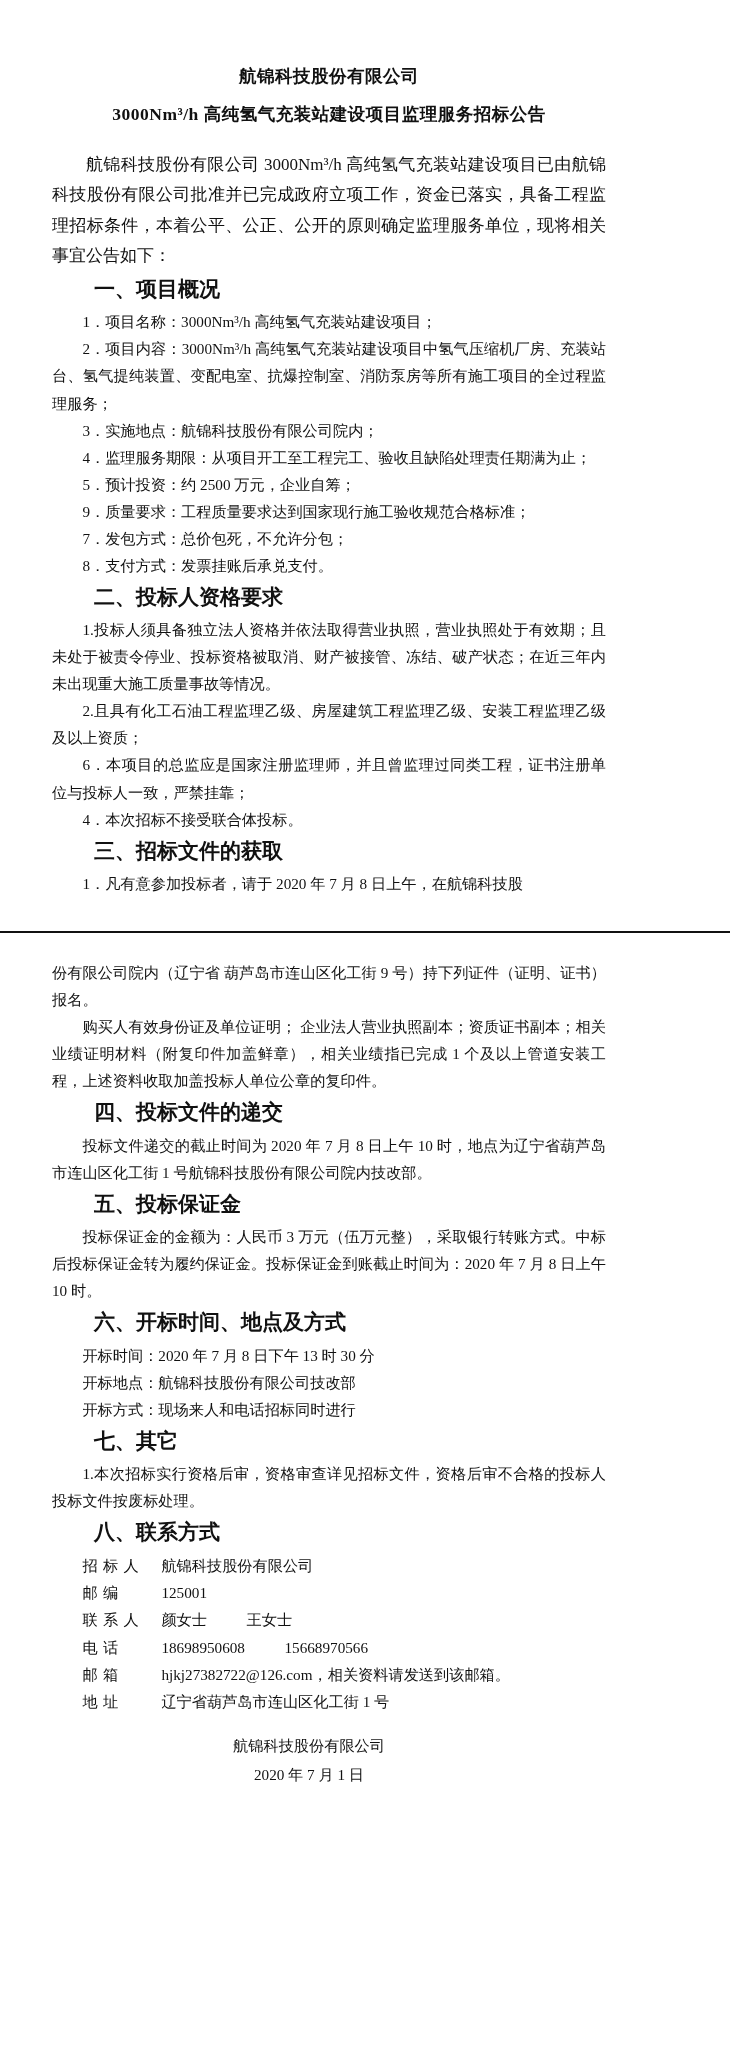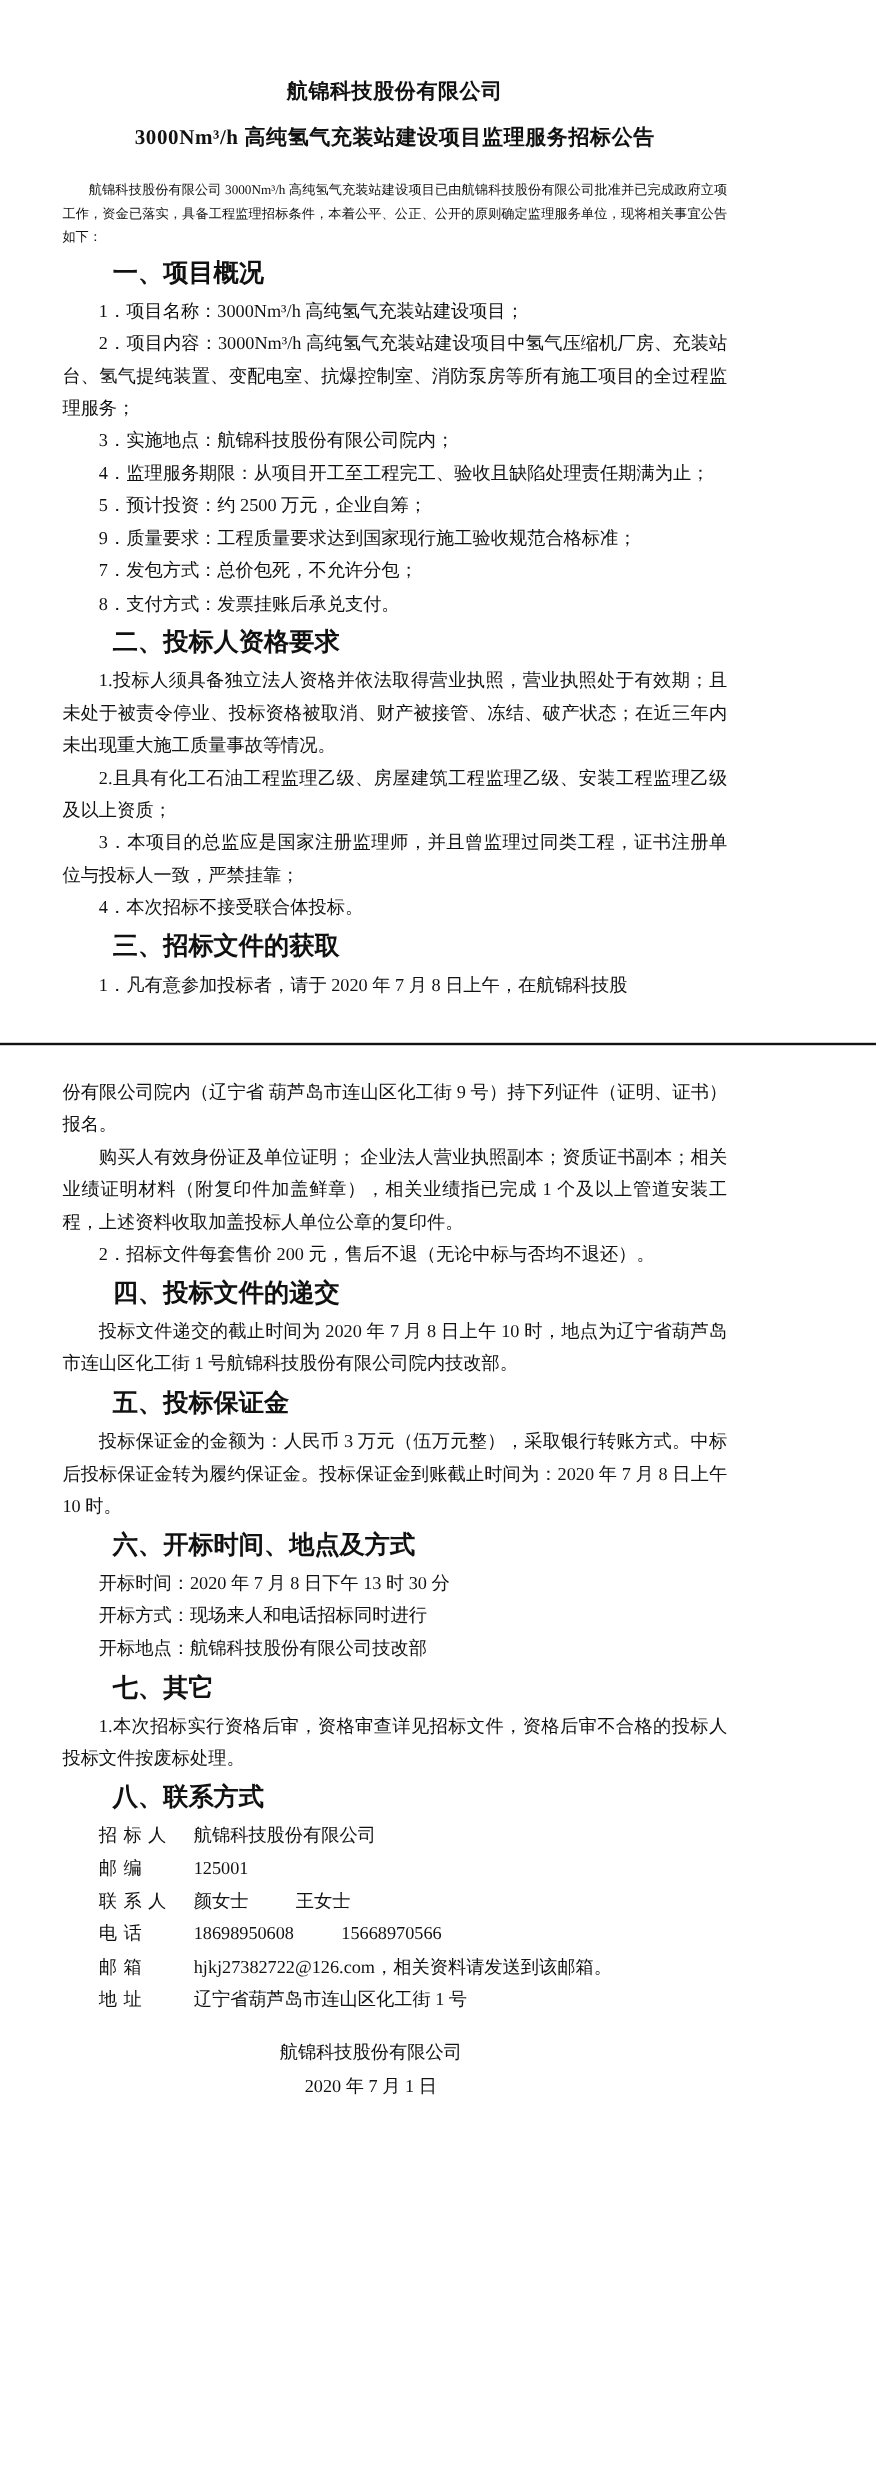--- a/index.html
+++ b/index.html
@@ -41,21 +41,21 @@
     letter-spacing: 0.5px;
   }
   h2.doc-subtitle {
     font-size: 17.5px;
     font-weight: bold;
     text-align: center;
     margin: 0 0 24px 0;
     letter-spacing: 0.5px;
   }
   p.para {
-    font-size: 11px;
+    font-size: 17px;
     line-height: 1.78;
     margin: 0 0 0 0;
     text-align: justify;
     text-justify: inter-ideograph;
   }
   p.indent2 {
     text-indent: 2em;
   }
   .section-head {
     font-size: 21px;
@@ -132,47 +132,46 @@
   <p class="item-hang">3．实施地点：航锦科技股份有限公司院内；</p>
   <p class="item-hang">4．监理服务期限：从项目开工至工程完工、验收且缺陷处理责任期满为止；</p>
   <p class="item-hang">5．预计投资：约 2500 万元，企业自筹；</p>
   <p class="item-hang">9．质量要求：工程质量要求达到国家现行施工验收规范合格标准；</p>
   <p class="item-hang">7．发包方式：总价包死，不允许分包；</p>
   <p class="item-hang">8．支付方式：发票挂账后承兑支付。</p>
 
   <p class="section-head">二、投标人资格要求</p>
   <p class="item-hang">1.投标人须具备独立法人资格并依法取得营业执照，营业执照处于有效期；且未处于被责令停业、投标资格被取消、财产被接管、冻结、破产状态；在近三年内未出现重大施工质量事故等情况。</p>
   <p class="item-hang">2.且具有化工石油工程监理乙级、房屋建筑工程监理乙级、安装工程监理乙级及以上资质；</p>
-  <p class="item-hang">3．本项目的总监应是国家注册监理师，并且曾监理过同类工程，证书注册单位与投标人一致，严禁挂靠；</p>
+  <p class="item-hang">6．本项目的总监应是国家注册监理师，并且曾监理过同类工程，证书注册单位与投标人一致，严禁挂靠；</p>
   <p class="item-hang">4．本次招标不接受联合体投标。</p>
 
   <p class="section-head">三、招标文件的获取</p>
   <p class="item-hang">1．凡有意参加投标者，请于 2020 年 7 月 8 日上午，在航锦科技股</p>
 
 </div>
 
 <div class="divider-gap"></div>
 <div class="sheet-divider"></div>
 
 <div class="page page-2">
 
   <p class="item-cont">份有限公司院内（辽宁省 葫芦岛市连山区化工街 9 号）持下列证件（证明、证书）报名。</p>
   <p class="item-hang">购买人有效身份证及单位证明； 企业法人营业执照副本；资质证书副本；相关业绩证明材料（附复印件加盖鲜章），相关业绩指已完成 1 个及以上管道安装工程，上述资料收取加盖投标人单位公章的复印件。</p>
-  <p class="item-hang">2．招标文件每套售价 200 元，售后不退（无论中标与否均不退还）。</p>
 
   <p class="section-head">四、投标文件的递交</p>
   <p class="item-hang">投标文件递交的截止时间为 2020 年 7 月 8 日上午 10 时，地点为辽宁省葫芦岛市连山区化工街 1 号航锦科技股份有限公司院内技改部。</p>
 
   <p class="section-head">五、投标保证金</p>
   <p class="item-hang">投标保证金的金额为：人民币 3 万元（伍万元整），采取银行转账方式。中标后投标保证金转为履约保证金。投标保证金到账截止时间为：2020 年 7 月 8 日上午 10 时。</p>
 
   <p class="section-head">六、开标时间、地点及方式</p>
   <p class="item-hang">开标时间：2020 年 7 月 8 日下午 13 时 30 分</p>
+  <p class="item-hang">开标地点：航锦科技股份有限公司技改部</p>
   <p class="item-hang">开标方式：现场来人和电话招标同时进行</p>
-  <p class="item-hang">开标地点：航锦科技股份有限公司技改部</p>
 
   <p class="section-head">七、其它</p>
   <p class="item-hang">1.本次招标实行资格后审，资格审查详见招标文件，资格后审不合格的投标人投标文件按废标处理。</p>
 
   <p class="section-head">八、联系方式</p>
 
   <div class="contact-block">
     <div class="contact-row">
       <span class="contact-label">招 标 人</span>
       <span class="contact-value">航锦科技股份有限公司</span>

